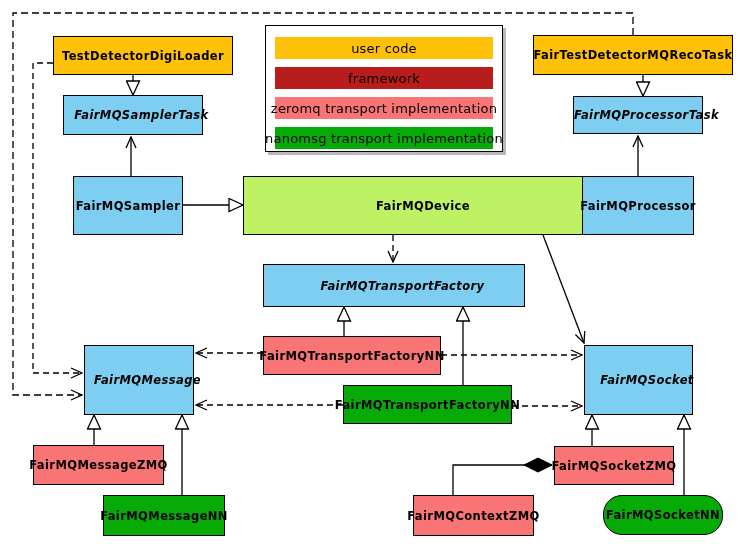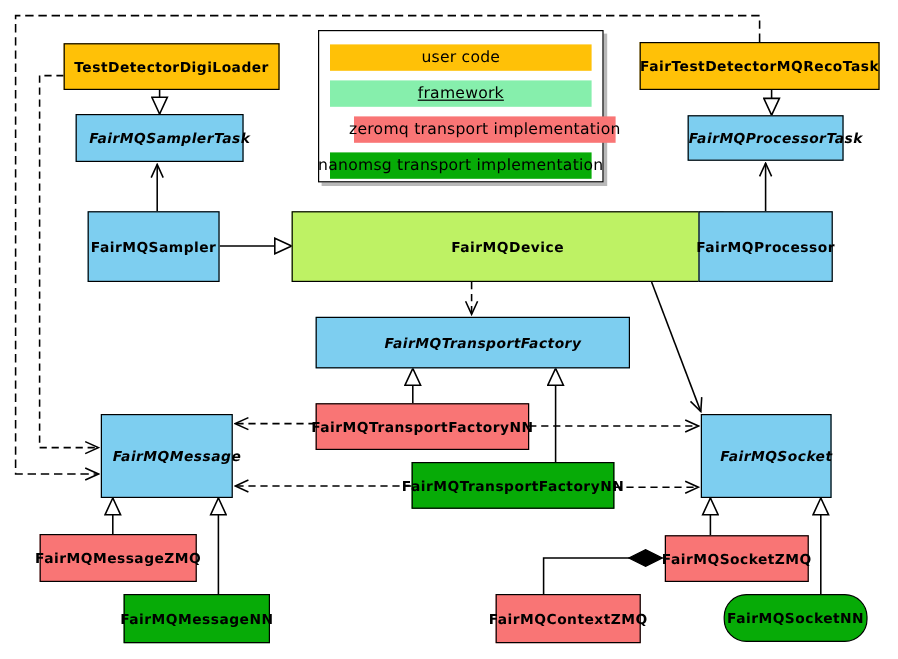--- a/index.html
+++ b/index.html
@@ -58,22 +58,22 @@
       <line x1="512" y1="406" x2="582" y2="406" stroke-dasharray="6 4" marker-end="url(#openArrow)"></line>
       <path d="M53,63 L33,63 L33,373 L82,373" stroke-dasharray="6 4" marker-end="url(#openArrow)"></path>
       <path d="M633,35 L633,13 L13,13 L13,395 L82,395" stroke-dasharray="7 4" marker-end="url(#openArrow)"></path>
 
       <path d="M453,495 L453,465 L552,465" marker-end="url(#filledDiamond)"></path>
     </g>
   </svg>
 
   <div class="legend" style="left:265px;top:25px;width:238px;height:127px;">
     <div class="legend-bar" style="top: 11px; background-color: rgb(255, 193, 7);">user code</div>
-    <div class="legend-bar" style="top: 41px; background-color: #86efac; text-decoration: underline;">framework</div>
-    <div class="legend-bar" style="top: 71px; background-color: rgb(249, 117, 117); margin-left: 20px;">zeromq transport implementation</div>
+    <div class="legend-bar" style="top: 41px; background-color: #b91c1c;">framework</div>
+    <div class="legend-bar" style="top: 71px; background-color: rgb(249, 117, 117);">zeromq transport implementation</div>
     <div class="legend-bar" style="top: 101px; background-color: rgb(7, 171, 7);">nanomsg transport implementation</div>
   </div>
 
   <div class="node" style="left: 53px; top: 36px; width: 180px; height: 39px; background-color: rgb(255, 193, 7);">TestDetectorDigiLoader</div>
 
   <div class="node" style="left: 533px; top: 35px; width: 200px; height: 40px; background-color: rgb(255, 193, 7);">FairTestDetectorMQRecoTask</div>
 
   <div class="node abstract" style="left: 63px; top: 95px; width: 140px; height: 40px; background-color: rgb(125, 206, 240);">FairMQSamplerTask</div>
 
   <div class="node abstract" style="left: 573px; top: 96px; width: 130px; height: 38px; background-color: rgb(125, 206, 240);">FairMQProcessorTask</div>

